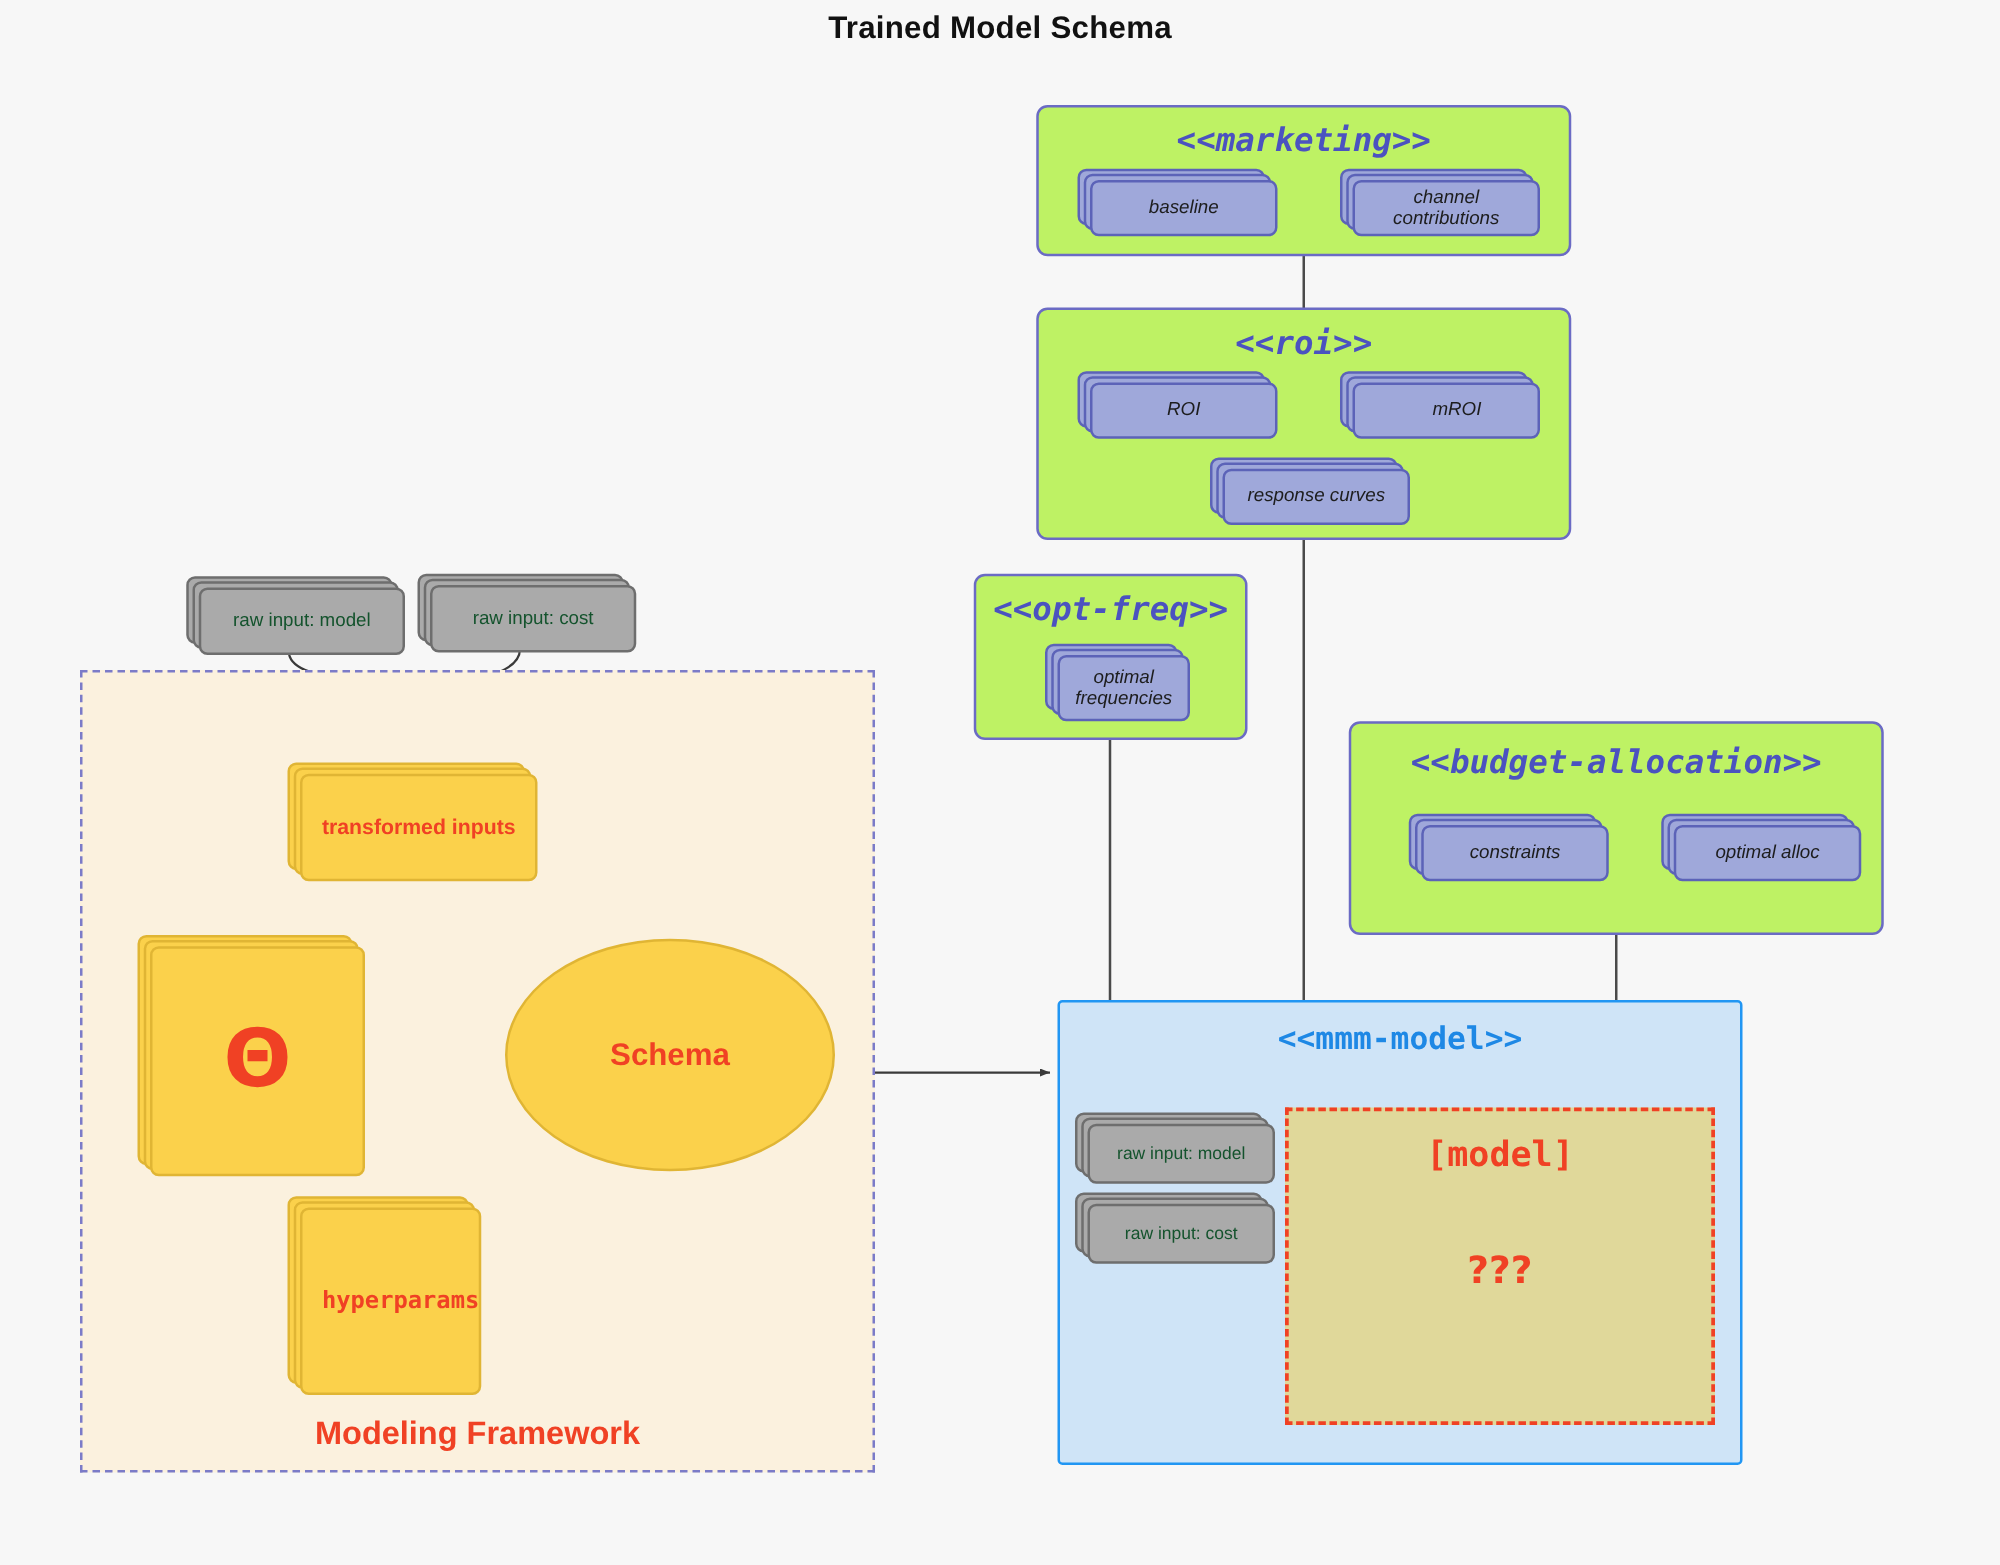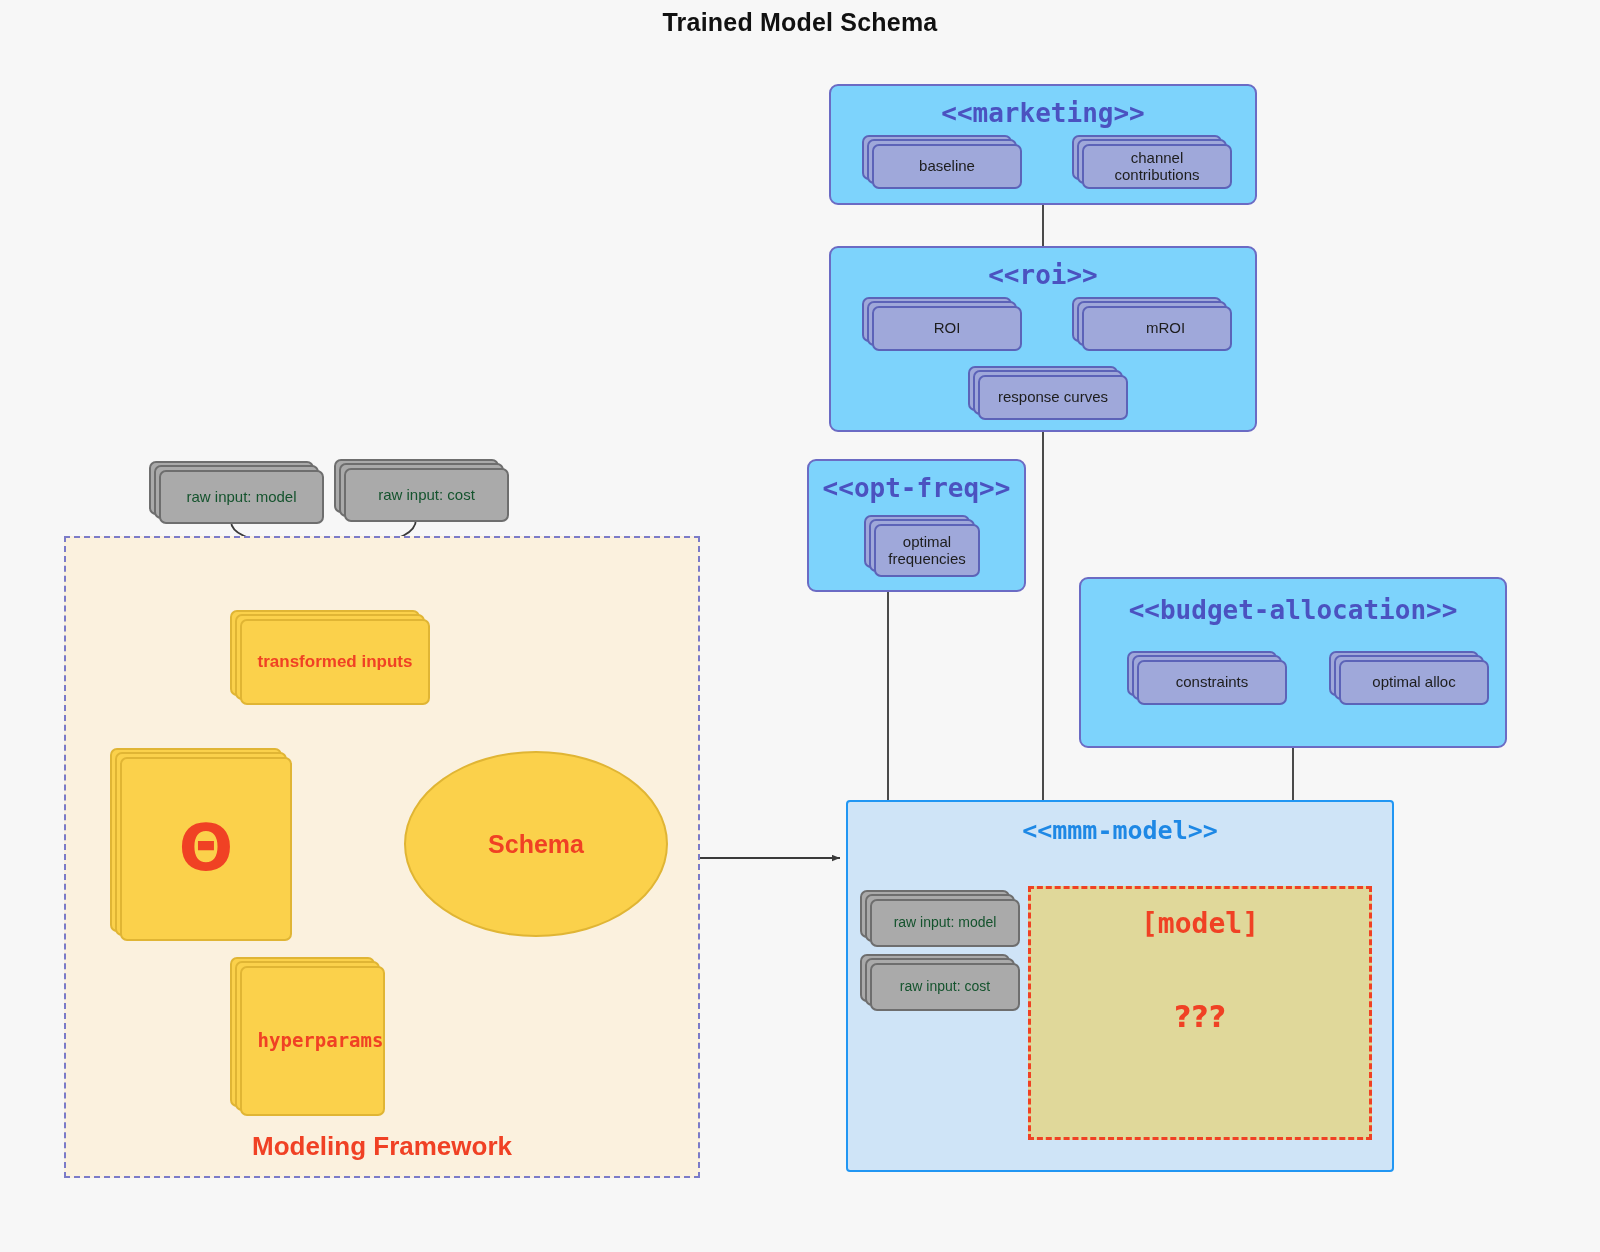--- a/index.html
+++ b/index.html
@@ -35,25 +35,26 @@
     top: 0;
     width: 1600px;
     height: 1252px;
     pointer-events: none;
     z-index: 5;
   }
 
   
   .package {
     position: absolute;
-    background: #7dd3fc;
+    background: #bef264;
     border: 2px solid #6b6bc4;
     border-radius: 9px;
     box-sizing: border-box;
     z-index: 10;
+    font-style: italic;
   }
   .package-title {
     position: absolute;
     left: 0;
     width: 100%;
     text-align: center;
     font-family: "DejaVu Sans Mono", monospace;
     font-weight: bold;
     font-size: 26px;
     color: #4b52c0;
@@ -322,21 +323,21 @@
   </div>
   <div class="node purple" style="left:137px; top:118px; width:160px; height:54px;">
     <div class="card back2" style="width:150px; height:45px;"></div>
     <div class="card back1" style="width:150px; height:45px;"></div>
     <div class="card front" style="width:150px; height:45px;">
       <span class="card-label">response curves</span>
     </div>
   </div>
 </div>
 
-<div class="package" id="opt-freq-package" style="left:779px; top:459px; width:219px; height:133px;margin-left:28px;">
+<div class="package" id="opt-freq-package" style="left:779px; top:459px; width:219px; height:133px;">
   <div class="package-title" style="top:12px;">&lt;&lt;opt-freq&gt;&gt;</div>
   <div class="node purple" style="left:55px; top:54px; width:120px; height:62px;">
     <div class="card back2" style="width:106px; height:53px;"></div>
     <div class="card back1" style="width:106px; height:53px;"></div>
     <div class="card front" style="width:106px; height:53px;">
       <span class="card-label">
         <span>optimal</span><br>
         <span>frequencies</span>
       </span>
     </div>

